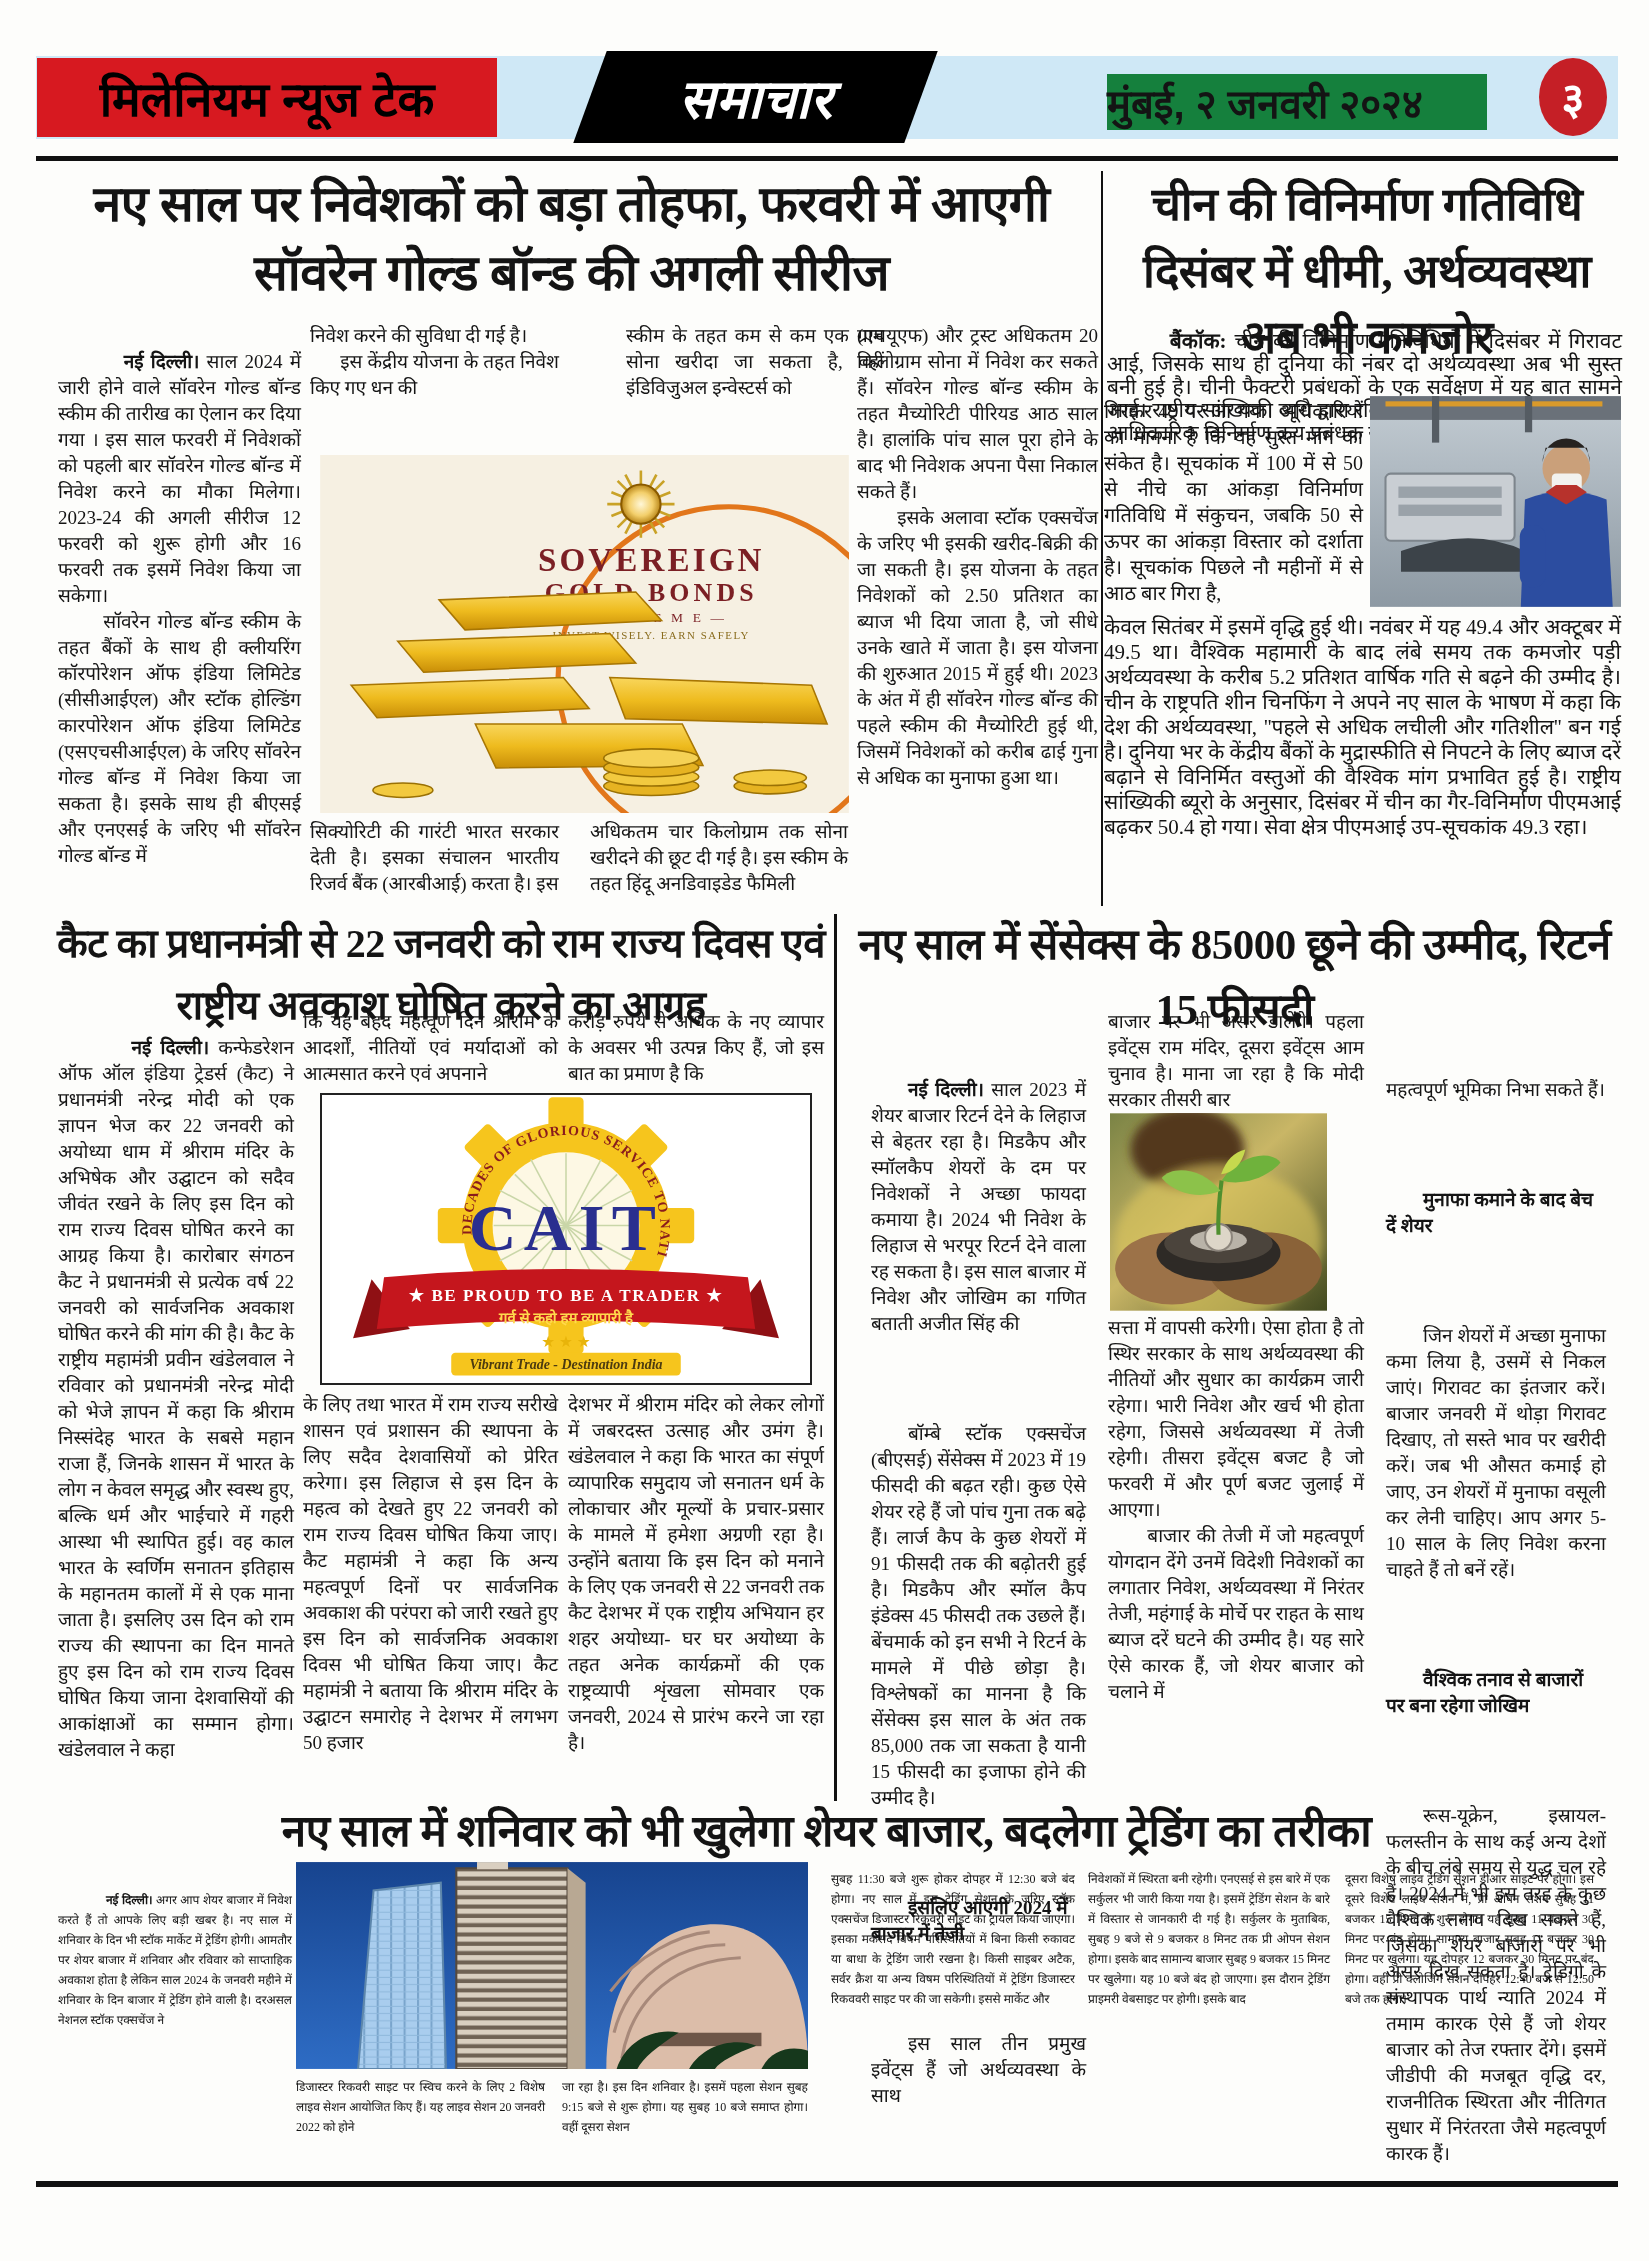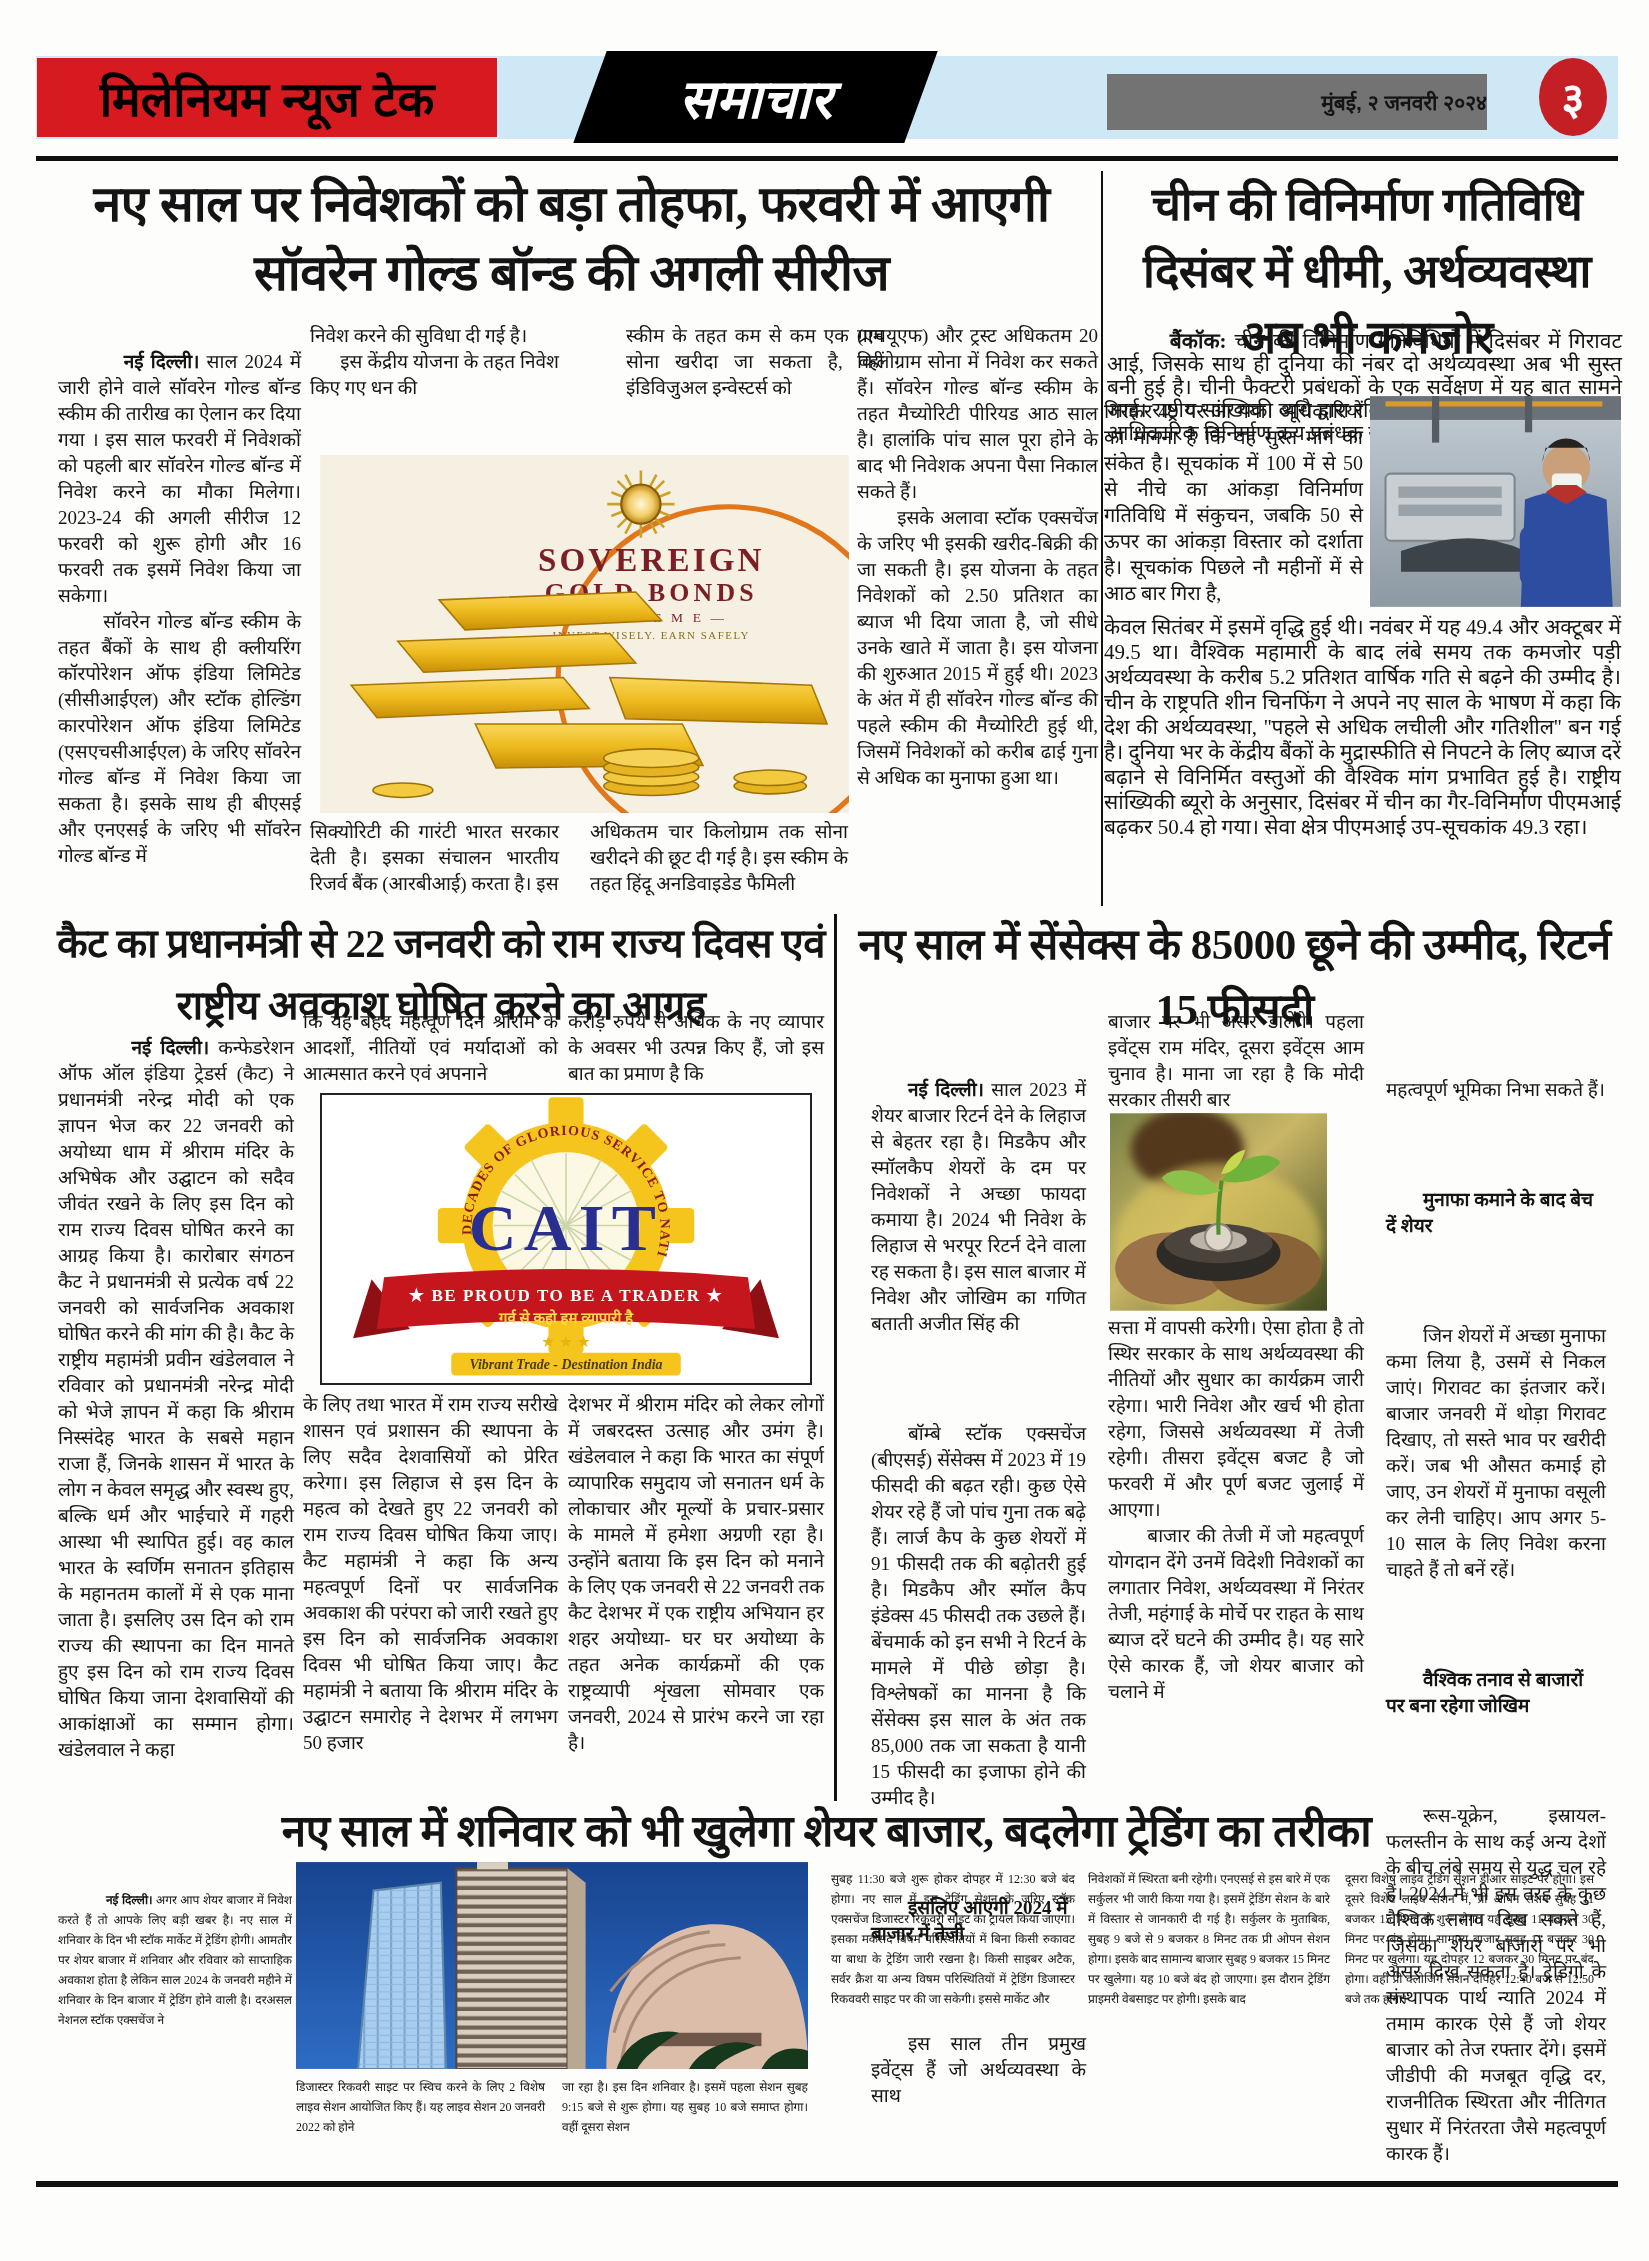--- a/index.html
+++ b/index.html
@@ -5,22 +5,22 @@
   html,body{margin:0;padding:0;background:#e8e8e8;}
   .page{position:relative;width:1650px;height:2261px;background:#fdfdfb;overflow:hidden;
         font-family:"Liberation Serif",serif;color:#141414;}
   .abs{position:absolute;}
   .band{background:#cfe8f6;}
   .masthead{background:#d71920;color:#000000;display:flex;align-items:center;justify-content:center;
             font-family:"Liberation Sans",sans-serif;font-weight:900;font-size:48px;}
   .blackbox{background:#000;transform:skewX(-20deg);display:flex;align-items:center;justify-content:center;}
   .blackbox span{transform:skewX(20deg);color:#fff;font-style:italic;font-weight:900;font-size:54px;
                  font-family:"Liberation Sans",sans-serif;}
-  .datebox{background:#737373;display:flex;align-items:center;justify-content:flex-end;
-           font-family:"Liberation Sans",sans-serif;font-weight:800;font-size:21px;}
+  .datebox{background:#15803d;display:flex;align-items:center;justify-content:flex-start;
+           font-family:"Liberation Sans",sans-serif;font-weight:800;font-size:40px;}
   .pgnum{background:#c51f26;border-radius:50%;color:#fff;display:flex;align-items:center;justify-content:center;
          font-weight:900;font-size:44px;}
   .rule{background:#111;}
   .hl{font-weight:900;text-align:center;letter-spacing:-0.5px;line-height:1.38;}
   .hl1{font-size:50px;}
   .hl2{font-size:46px;line-height:1.45;}
   .hl3{font-size:40px;line-height:1.55;}
   .hl4{font-size:43px;line-height:1.5;}
   .hl5{font-size:44px;line-height:1.1;}
   .col{font-size:19px;line-height:26px;text-align:justify;white-space:pre-wrap;}

